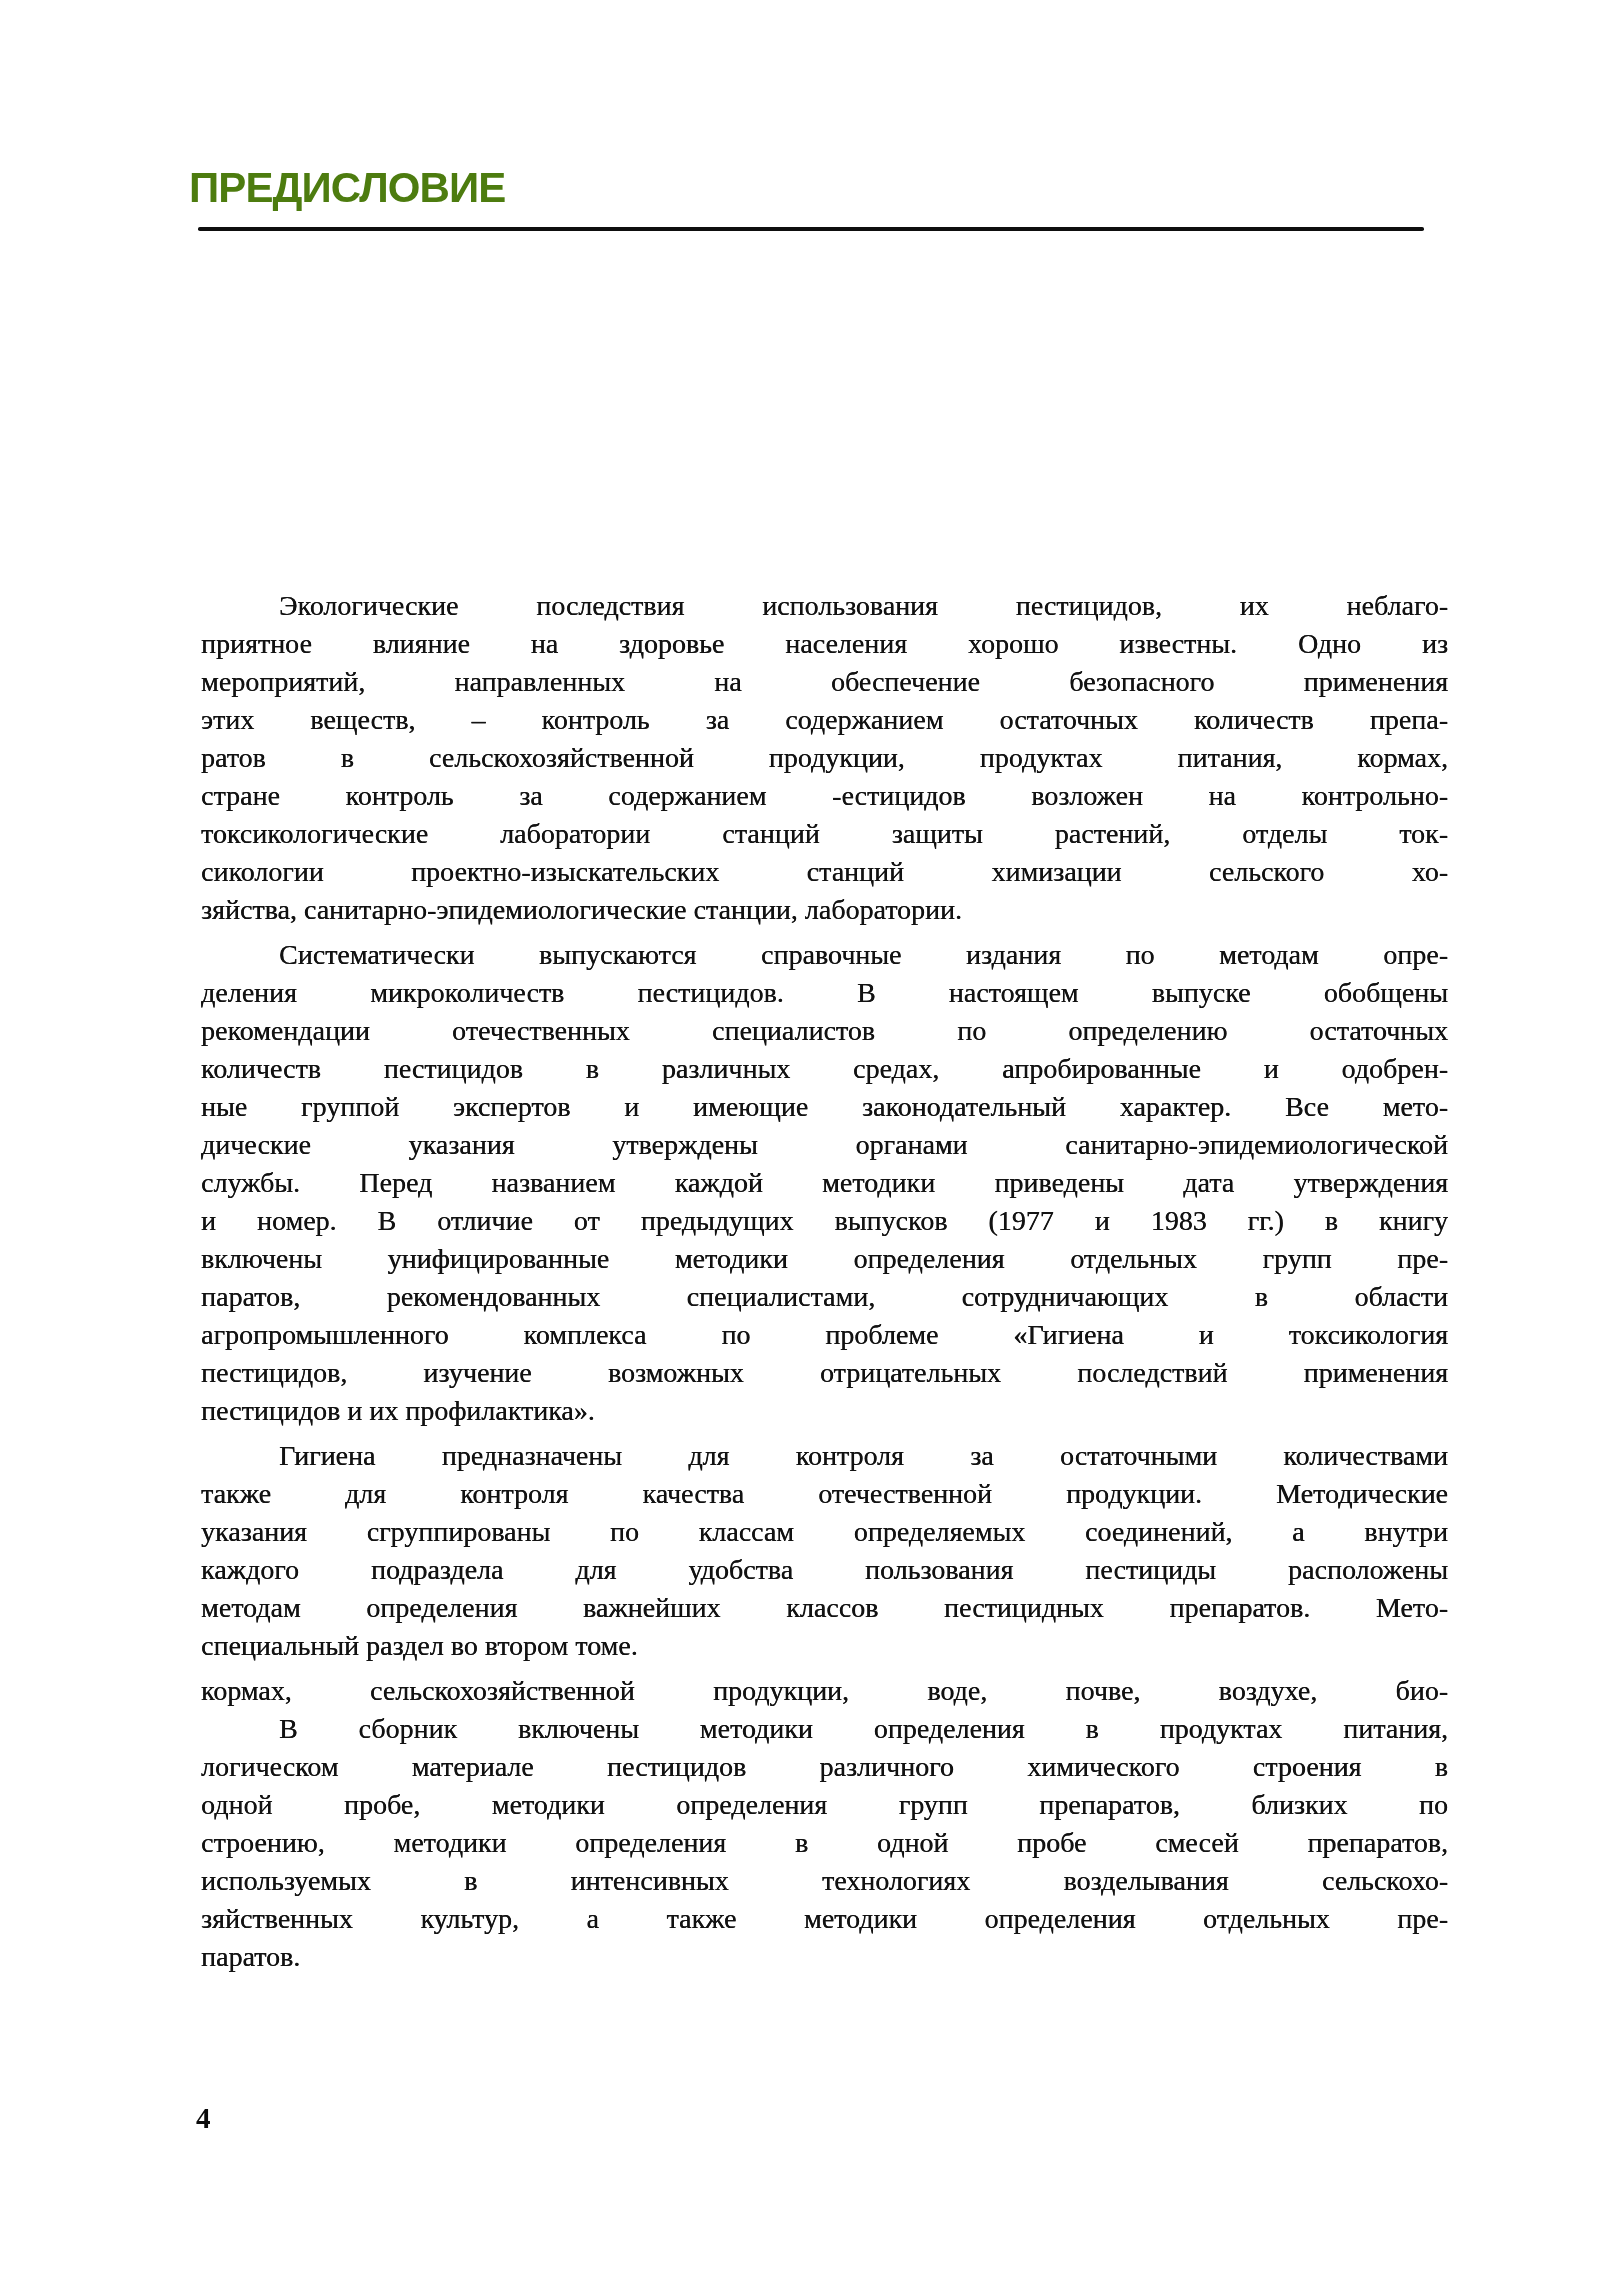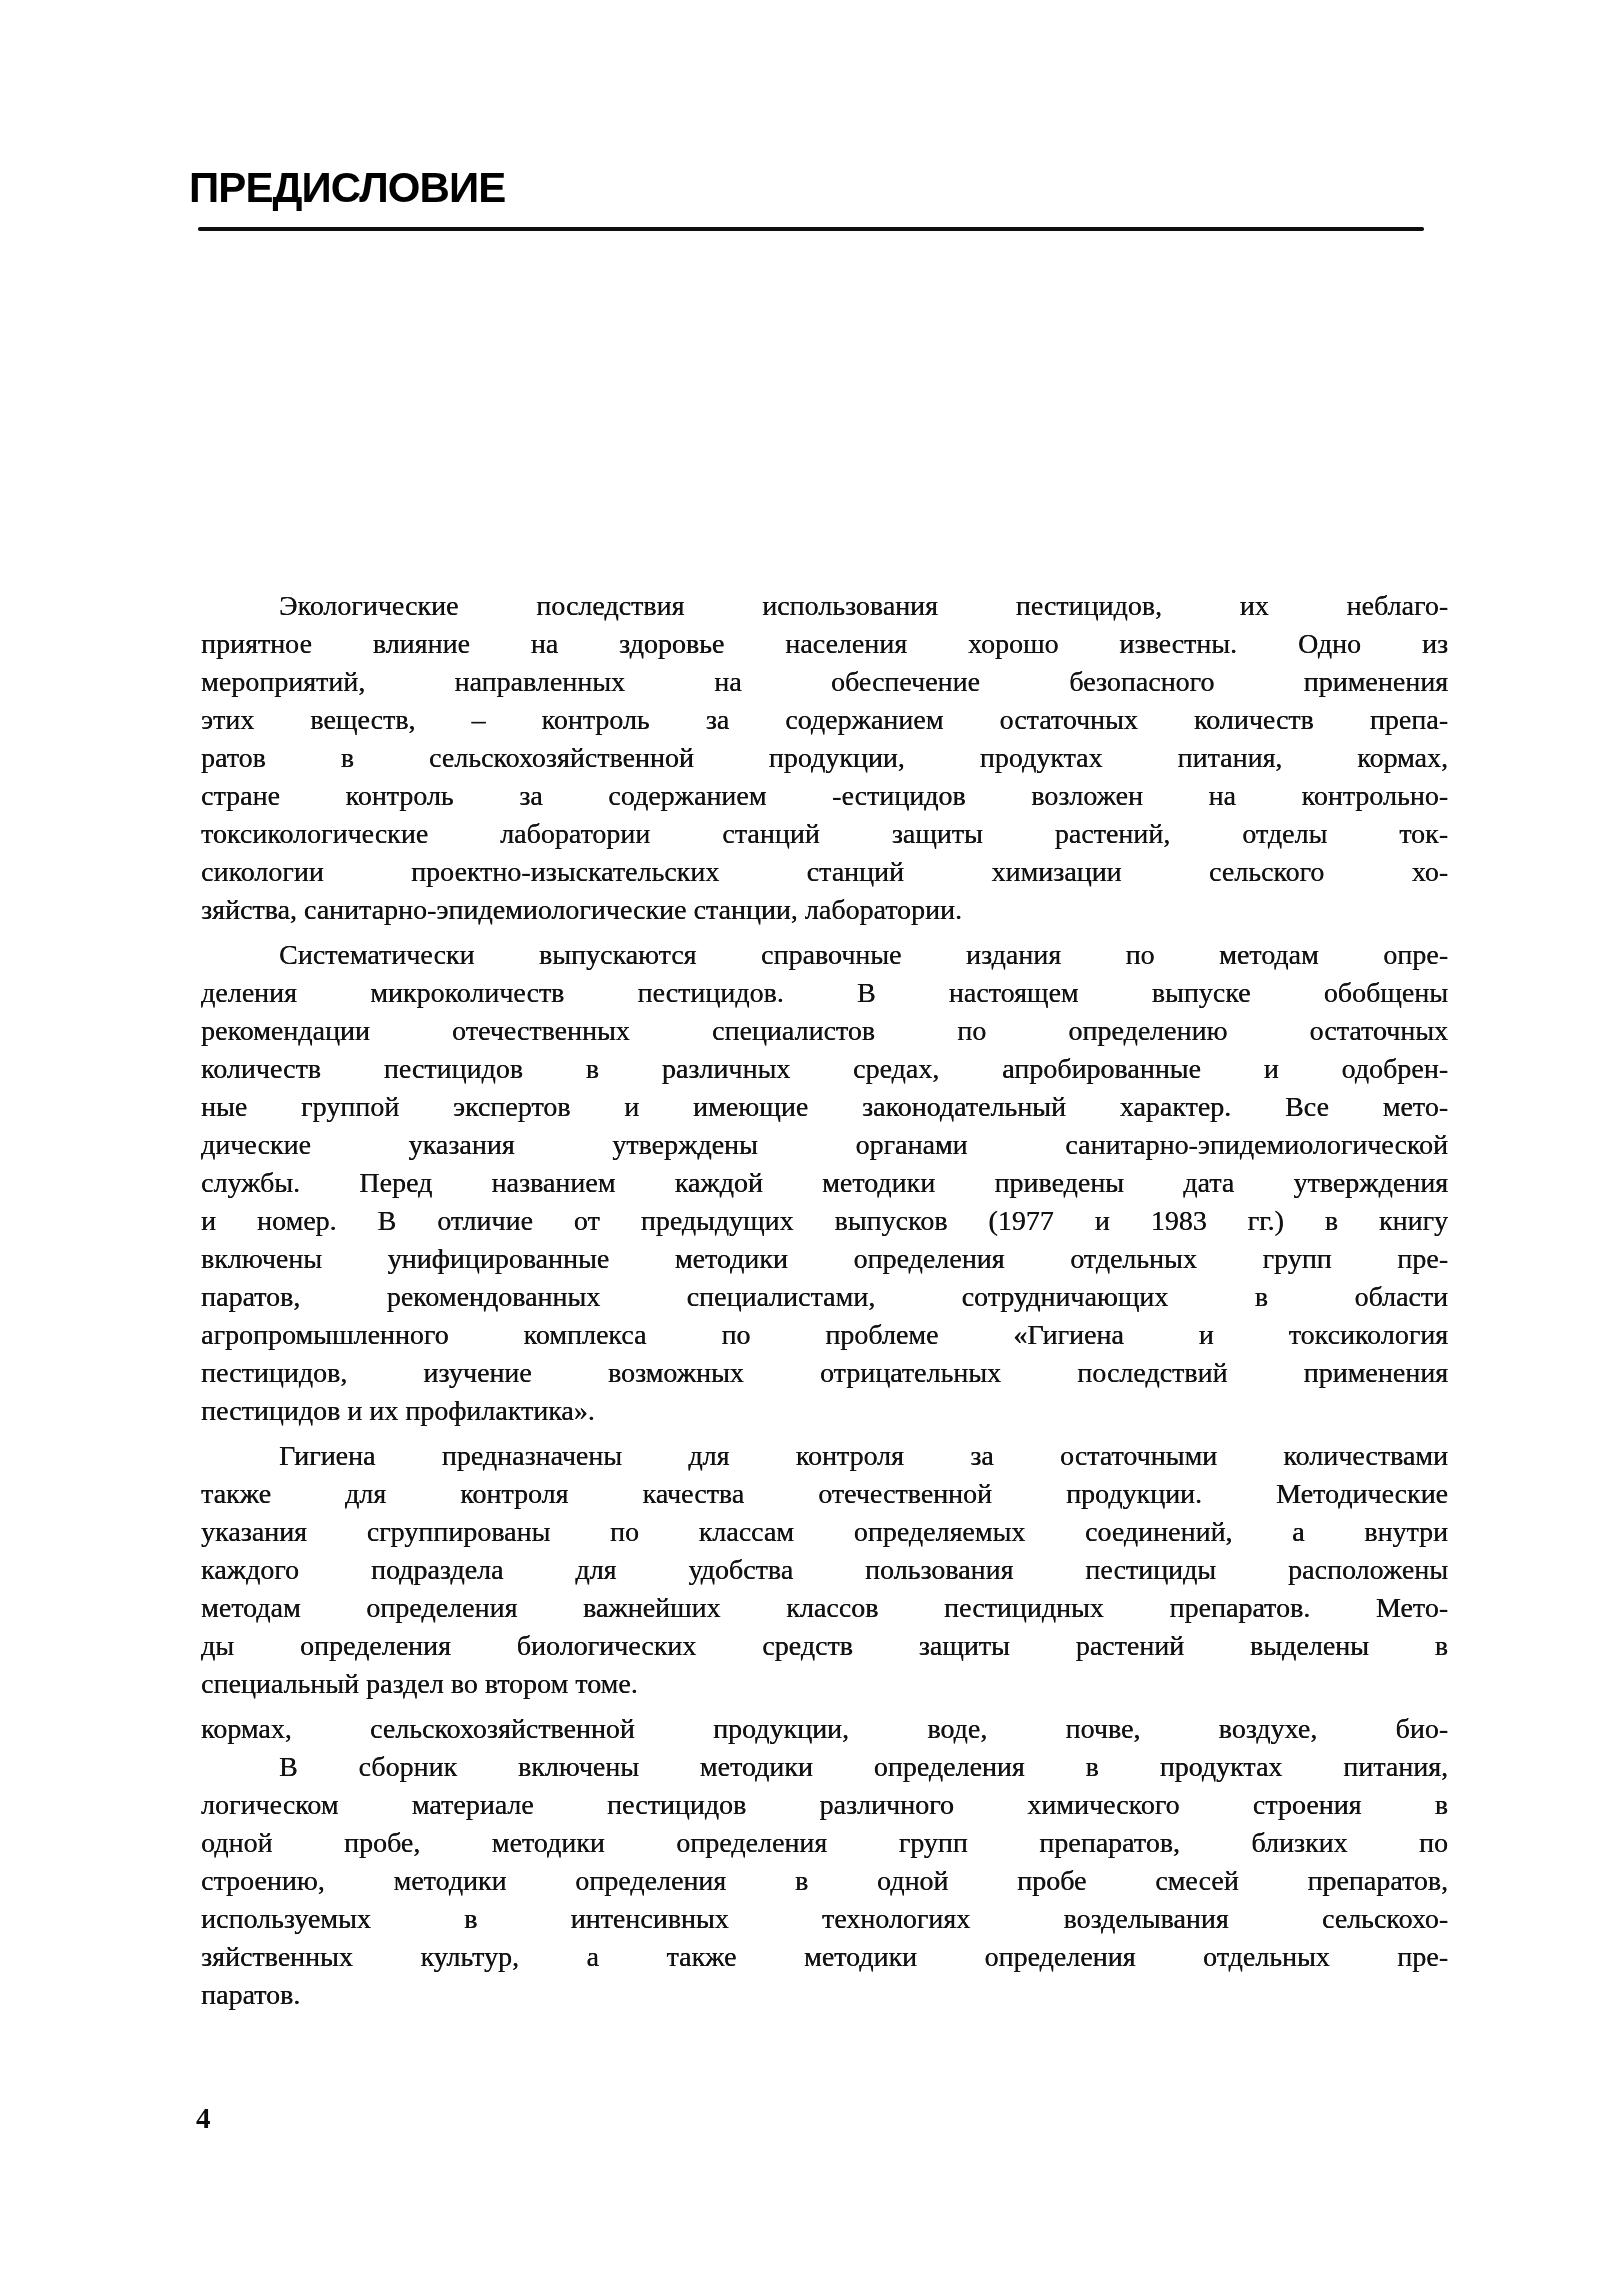--- a/index.html
+++ b/index.html
@@ -18,21 +18,21 @@
   }
   .heading {
     position: absolute;
     left: 189px;
     top: 167px;
     font-family: "Liberation Sans", sans-serif;
     font-weight: 700;
     font-size: 42px;
     line-height: 1;
     letter-spacing: -0.9px;
-    color: #000000;
+    color: #4d7c0f;
   }
   .heading-rule {
     position: absolute;
     left: 198px;
     top: 227px;
     width: 1226px;
     height: 3.7px;
     background: #0e0e0e;
     border-radius: 1.8px;
   }
@@ -101,21 +101,20 @@
       <div class="ln">пестицидов, изучение возможных отрицательных последствий применения</div>
       <div class="ln end">пестицидов и их профилактика».</div>
     </div>
 
     <div class="para">
       <div class="ln ind">Гигиена предназначены для контроля за остаточными количествами</div>
       <div class="ln">также для контроля качества отечественной продукции. Методические</div>
       <div class="ln">указания сгруппированы по классам определяемых соединений, а внутри</div>
       <div class="ln">каждого подраздела для удобства пользования пестициды расположены</div>
       <div class="ln">методам определения важнейших классов пестицидных препаратов. Мето-</div>
-      <div class="ln">ды определения биологических средств защиты растений выделены в</div>
       <div class="ln end">специальный раздел во втором томе.</div>
     </div>
 
     <div class="para">
       <div class="ln">кормах, сельскохозяйственной продукции, воде, почве, воздухе, био-</div>
       <div class="ln ind">В сборник включены методики определения в продуктах питания,</div>
       <div class="ln">логическом материале пестицидов различного химического строения в</div>
       <div class="ln">одной пробе, методики определения групп препаратов, близких по</div>
       <div class="ln">строению, методики определения в одной пробе смесей препаратов,</div>
       <div class="ln">используемых в интенсивных технологиях возделывания сельскохо-</div>

